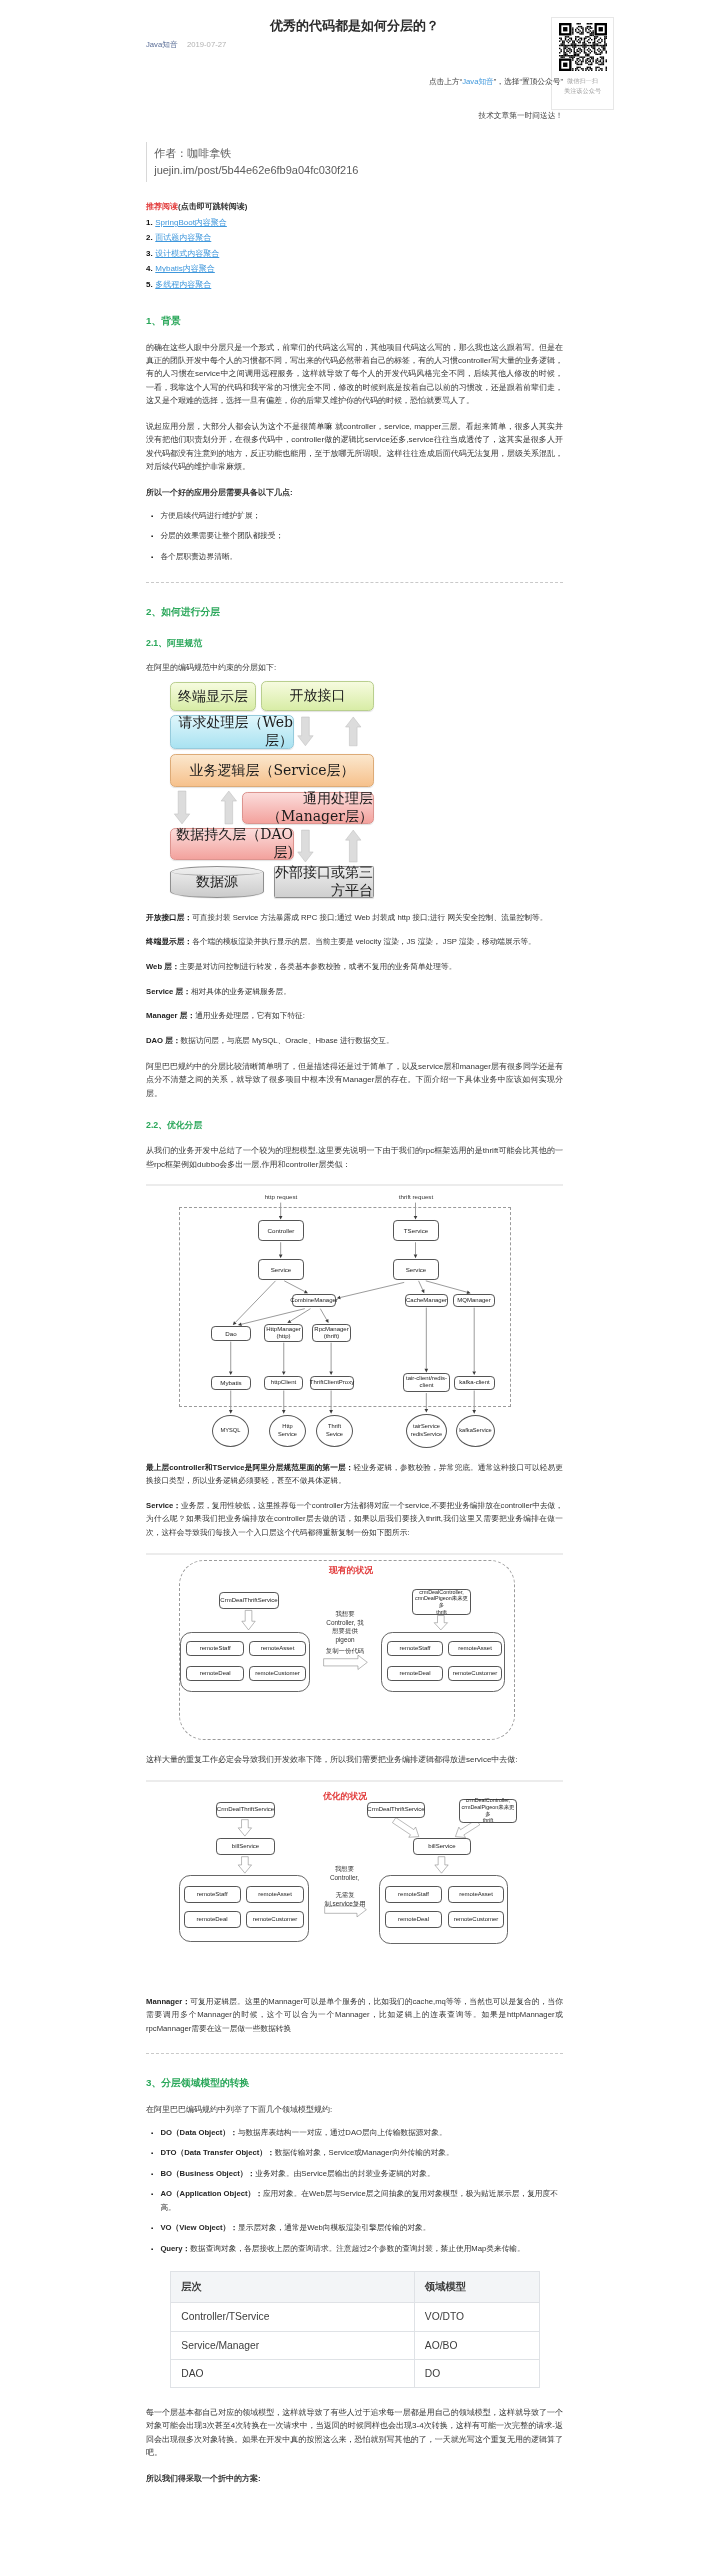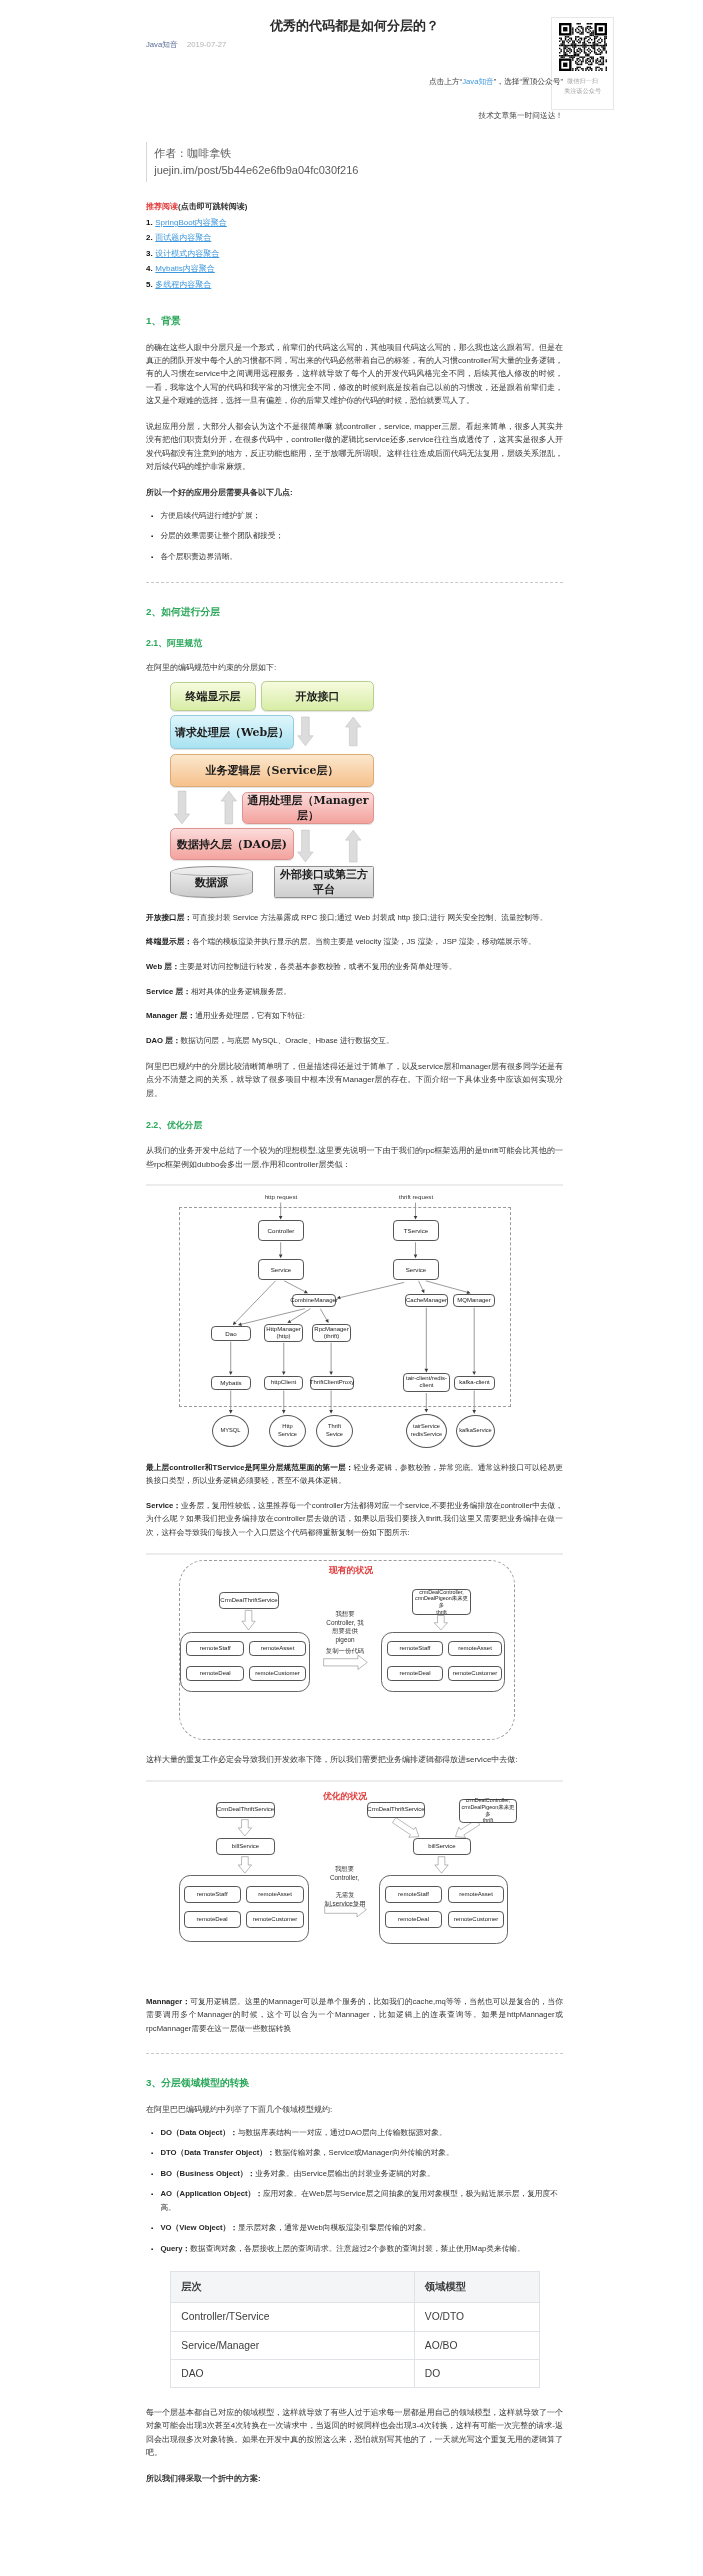--- a/index.html
+++ b/index.html
@@ -32,21 +32,21 @@
   ol.mgr{margin:9.3px 0 0 0;padding-left:15.5px;list-style:none;}
   ol.mgr li{font-size:7.7px;line-height:13.4px;margin-top:6.2px;}
   ol.mgr .num{margin-right:5.2px;color:#444;}
   hr.dashed{border:none;border-top:0.5px dashed #c9c9c9;margin:18.5px 0 0 0;}
   .img-strip{height:2.1px;background:#ececec;margin:13.4px 0 0 0;}
   .figure{position:relative;margin-top:5.2px;}
   
   .diagram{position:relative;}
   .diagram svg{position:absolute;left:0;top:0;}
   .dnode{position:absolute;box-sizing:border-box;display:flex;align-items:center;justify-content:center;text-align:center;white-space:pre-line;}
-  .ali{font-family:"DejaVu Serif","Liberation Serif",serif;font-weight:bold;font-size:11px;color:#1c1c1c;border-radius:5.2px;border:0.5px solid #999;box-shadow:0 0.5px 1px rgba(0,0,0,.12);}
+  .ali{font-family:"DejaVu Serif","Liberation Serif",serif;font-weight:normal;font-size:14px;color:#1c1c1c;border-radius:5.2px;border:0.5px solid #999;box-shadow:0 0.5px 1px rgba(0,0,0,.12);text-align:right;}
   .g{background:linear-gradient(180deg,#f6fbdf 0%,#d8eda6 100%);border-color:#b9cf8e;}
   .c{background:linear-gradient(180deg,#dff6fb 0%,#a9e2f1 100%);border-color:#96cbdc;}
   .o{background:linear-gradient(180deg,#fbe7cd 0%,#f6c18c 100%);border-color:#ddab77;}
   .p{background:linear-gradient(180deg,#fbdcdb 0%,#f3a29d 100%);border-color:#dd948f;}
   .gray{background:linear-gradient(180deg,#ededed,#cfcfcf);border-color:#8f8f8f;border-radius:1.5px;}
   .cyl{background:linear-gradient(180deg,#f0f0f0,#cbcbcb);border:0.5px solid #8f8f8f;border-radius:50%/20%;}
   .cyl::before{content:"";position:absolute;top:0.5px;left:1px;right:1px;height:7.2px;border-bottom:0.5px solid #adadad;border-radius:50%;}
   .wb{background:#fff;border:0.5px solid #555;border-radius:4.1px;font-size:6.2px;color:#222;line-height:7.2px;}
   .sm{font-size:6px;}
   .xs{font-size:5.4px;line-height:6.7px;}
@@ -535,21 +535,21 @@
           <polygon points="121.5,278.0 121.5,233.5 129.0,233.5 114.0,214.0 99.0,233.5 106.5,233.5 106.5,278.0" fill="#dcdcdc" stroke="#bdbdbd" stroke-width="1"></polygon>
           <polygon points="255.5,290.0 255.5,332.5 248.0,332.5 263.0,352.0 278.0,332.5 270.5,332.5 270.5,290.0" fill="#dcdcdc" stroke="#bdbdbd" stroke-width="1"></polygon>
           <polygon points="363.5,352.0 363.5,309.5 371.0,309.5 356.0,290.0 341.0,309.5 348.5,309.5 348.5,352.0" fill="#dcdcdc" stroke="#bdbdbd" stroke-width="1"></polygon>
         </svg>
         <div class="dnode ali g" style="left: 0px; top: 1px; width: 86px; height: 29px;">终端显示层</div>
         <div class="dnode ali g" style="left: 91px; top: 0px; width: 113px; height: 30px;">开放接口</div>
         <div class="dnode ali c" style="left: 0px; top: 34px; width: 124px; height: 34px;">请求处理层（Web层）</div>
         <div class="dnode ali o" style="left: 0px; top: 73px; width: 204px; height: 33px;">业务逻辑层（Service层）</div>
         <div class="dnode ali p" style="left: 72px; top: 111px; width: 132px; height: 32px;">通用处理层（Manager层）</div>
         <div class="dnode ali p" style="left: 0px; top: 147px; width: 124px; height: 32px;">数据持久层（DAO层)</div>
-        <div class="dnode ali cyl" style="left: 0px; top: 185px; width: 83px; height: 32px;">数据源</div>
+        <div class="dnode ali cyl" style="left: 0px; top: 185px; width: 94px; height: 32px;">数据源</div>
         <div class="dnode ali gray" style="left: 104px; top: 185px; width: 100px; height: 32px;">外部接口或第三方平台</div>
       </div>
 
     <p class="def"><span class="lead">开放接口层：</span><span>可直接封装 Service 方法暴露成 RPC 接口;通过 Web 封装成 http 接口;进行 网关安全控制、流量控制等。</span></p>
     <p class="def"><span class="lead">终端显示层：</span><span>各个端的模板渲染并执行显示的层。当前主要是 velocity 渲染，JS 渲染， JSP 渲染，移动端展示等。</span></p>
     <p class="def"><span class="lead">Web 层：</span><span>主要是对访问控制进行转发，各类基本参数校验，或者不复用的业务简单处理等。</span></p>
     <p class="def"><span class="lead">Service 层：</span><span>相对具体的业务逻辑服务层。</span></p>
     <p class="def"><span class="lead">Manager 层：</span><span>通用业务处理层，它有如下特征:</span></p>
 
 

